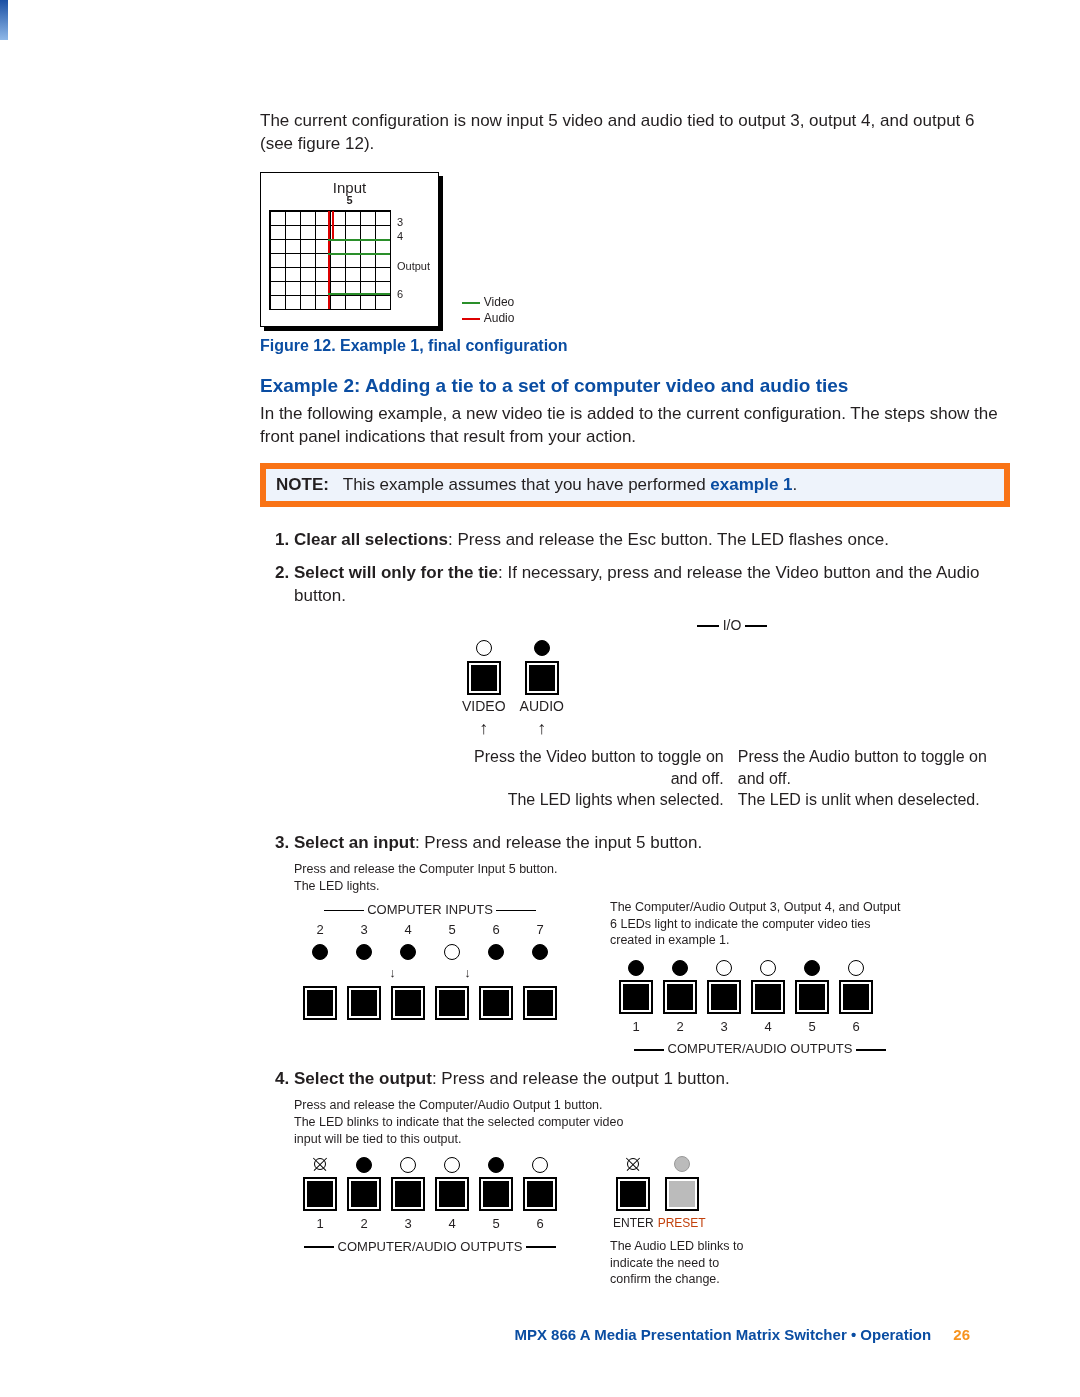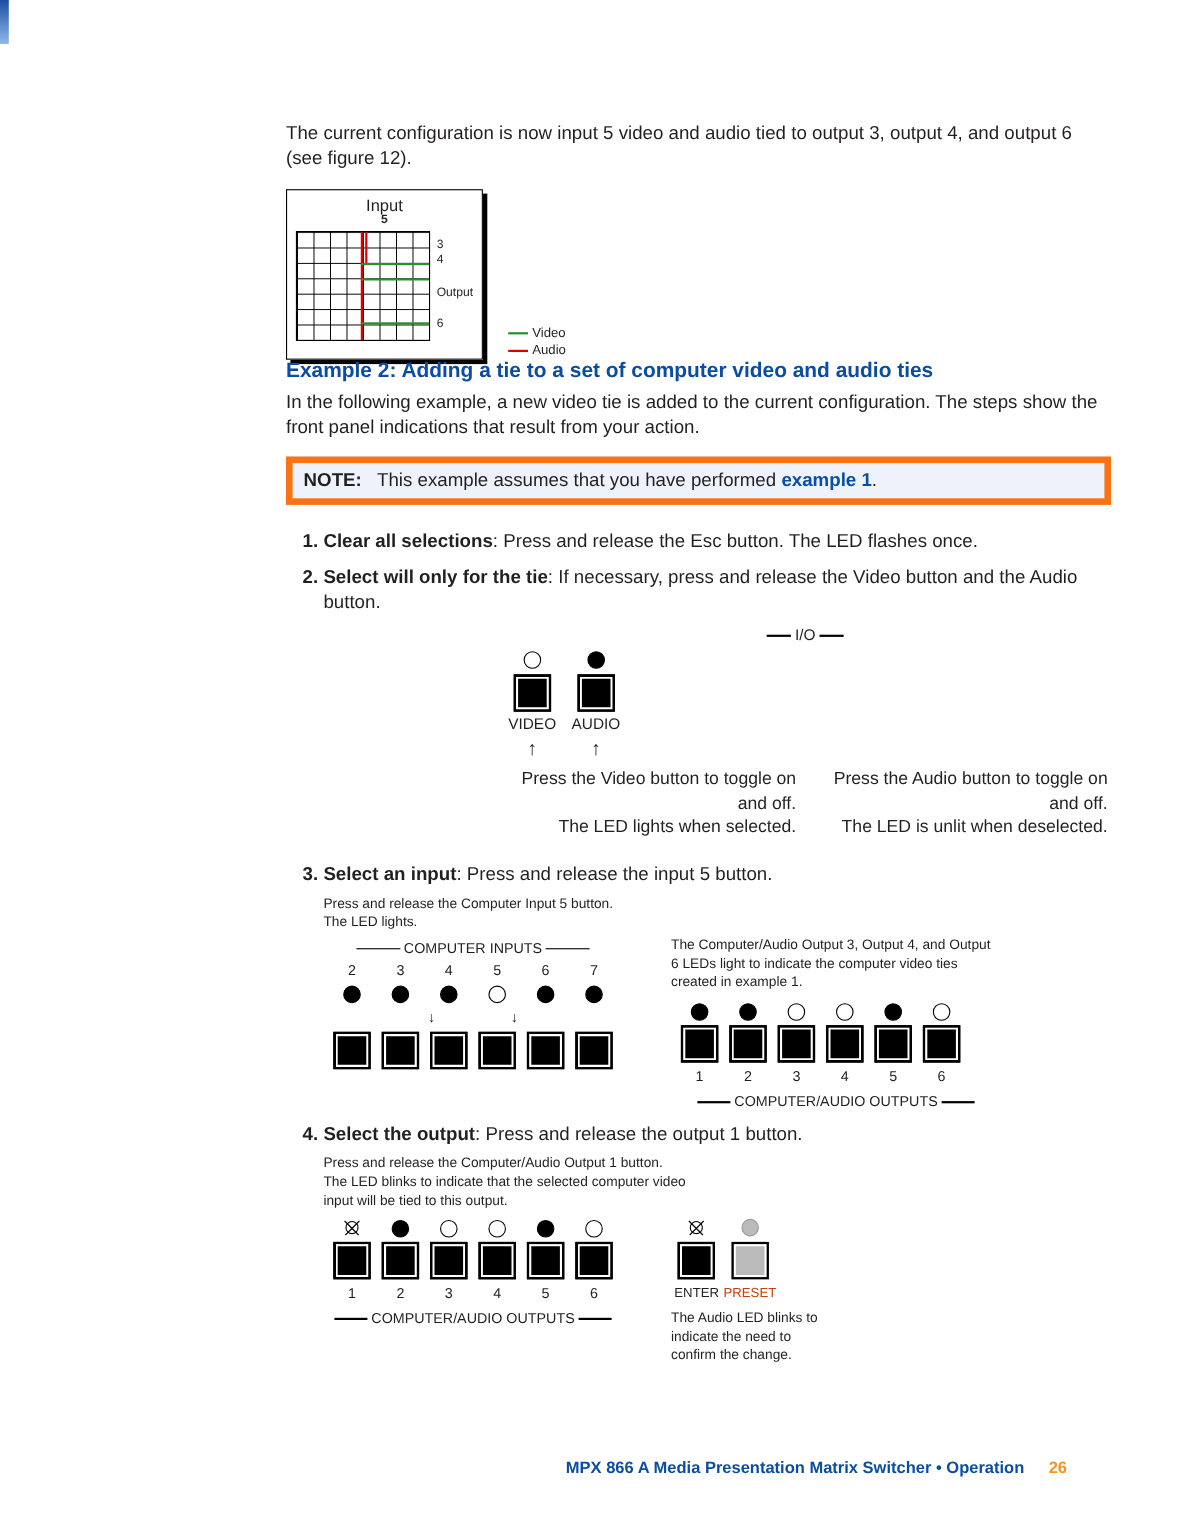--- a/index.html
+++ b/index.html
@@ -138,20 +138,21 @@
         <div style="margin-top:16px;">Output</div>
         <div style="margin-top:14px;">6</div>
       </div>
     </div>
   </div>
   <div class="legend">
     <div><span class="sw" style="background:#2a8f2a"></span><span>Video</span></div>
     <div><span class="sw" style="background:#d00"></span><span>Audio</span></div>
   </div>
 </div>
+<div class="fig-caption">Figure 12.   Example 1, final configuration</div>
 
 
 <div class="h-example">Example 2: Adding a tie to a set of computer video and audio ties</div>
 <p class="para">In the following example, a new video tie is added to the current configuration. The steps show the front panel indications that result from your action.</p>
 
 
 <div class="note">
   <b>NOTE:</b>&nbsp;&nbsp;
   <span>This example assumes that you have performed </span><b class="accent">example 1</b>.
 </div>
@@ -188,21 +189,21 @@
     </tr>
             </tbody>
           </table>
     <table style="margin:0 auto;">
             <tbody>
               <tr>
       <td class="undercap" style="text-align:right;padding-right:6px;">
         <div>Press the Video button to toggle on and off.</div>
                   <div>The LED lights when selected.</div>
       </td>
-      <td class="undercap" style="text-align:right;padding-left:6px;">
+      <td class="undercap" style="text-align:left;padding-left:6px;">
         <div>Press the Audio button to toggle on and off.</div>
                   <div>The LED is unlit when deselected.</div>
       </td>
     </tr>
             </tbody>
           </table>
   </div>
 </li>
 
 <li>

